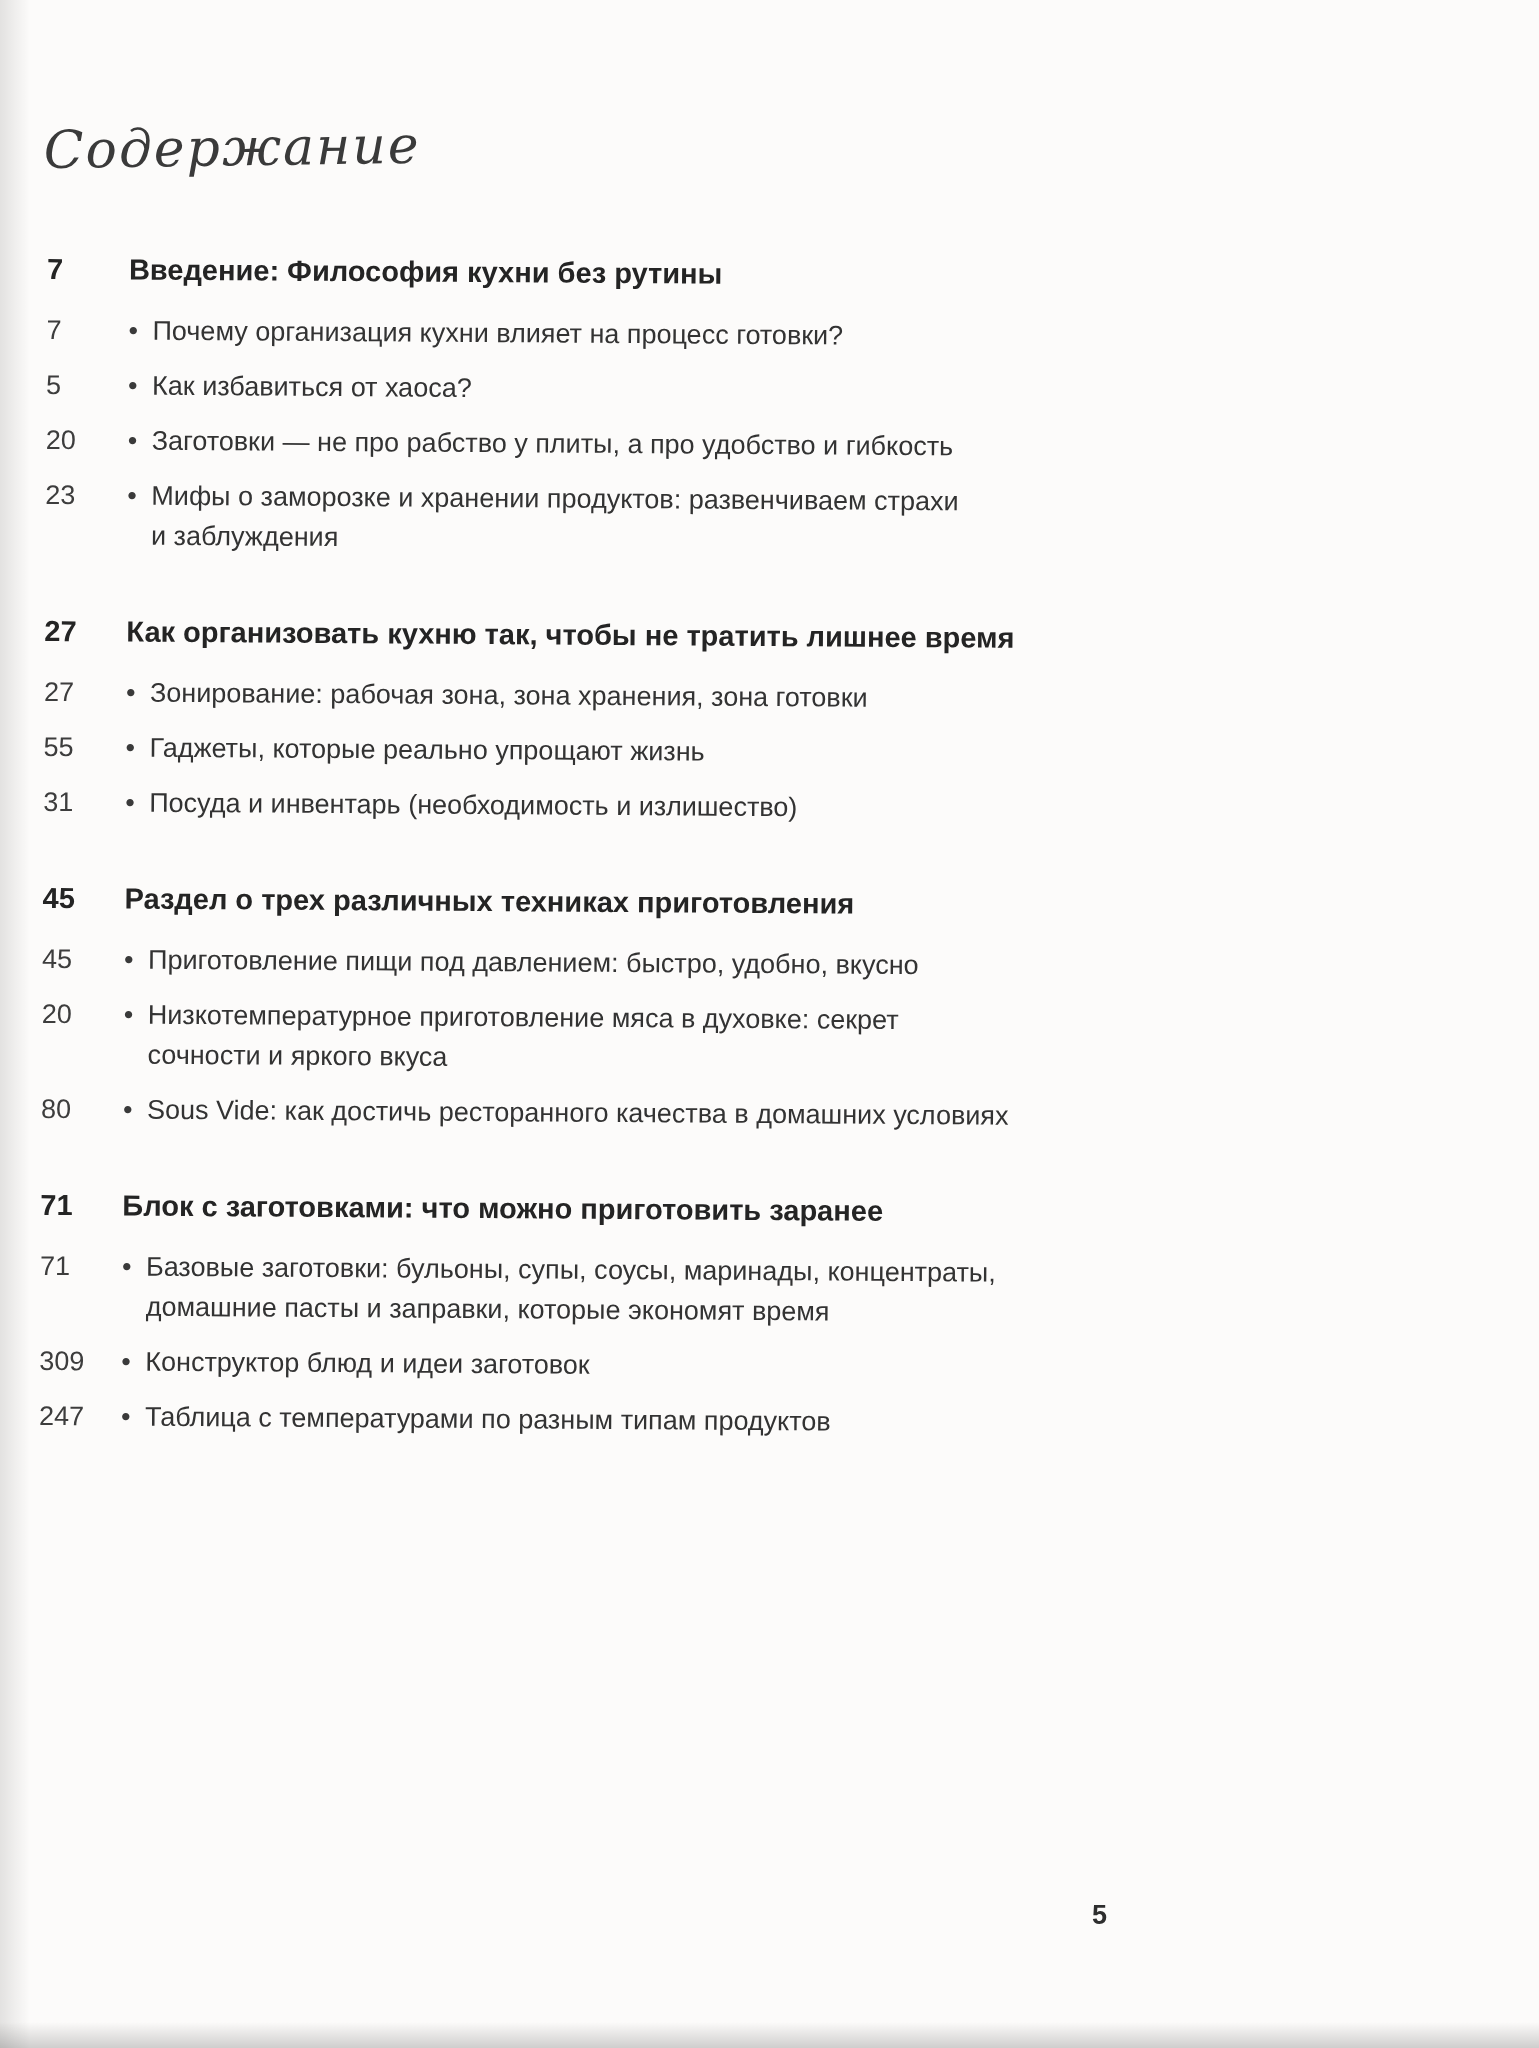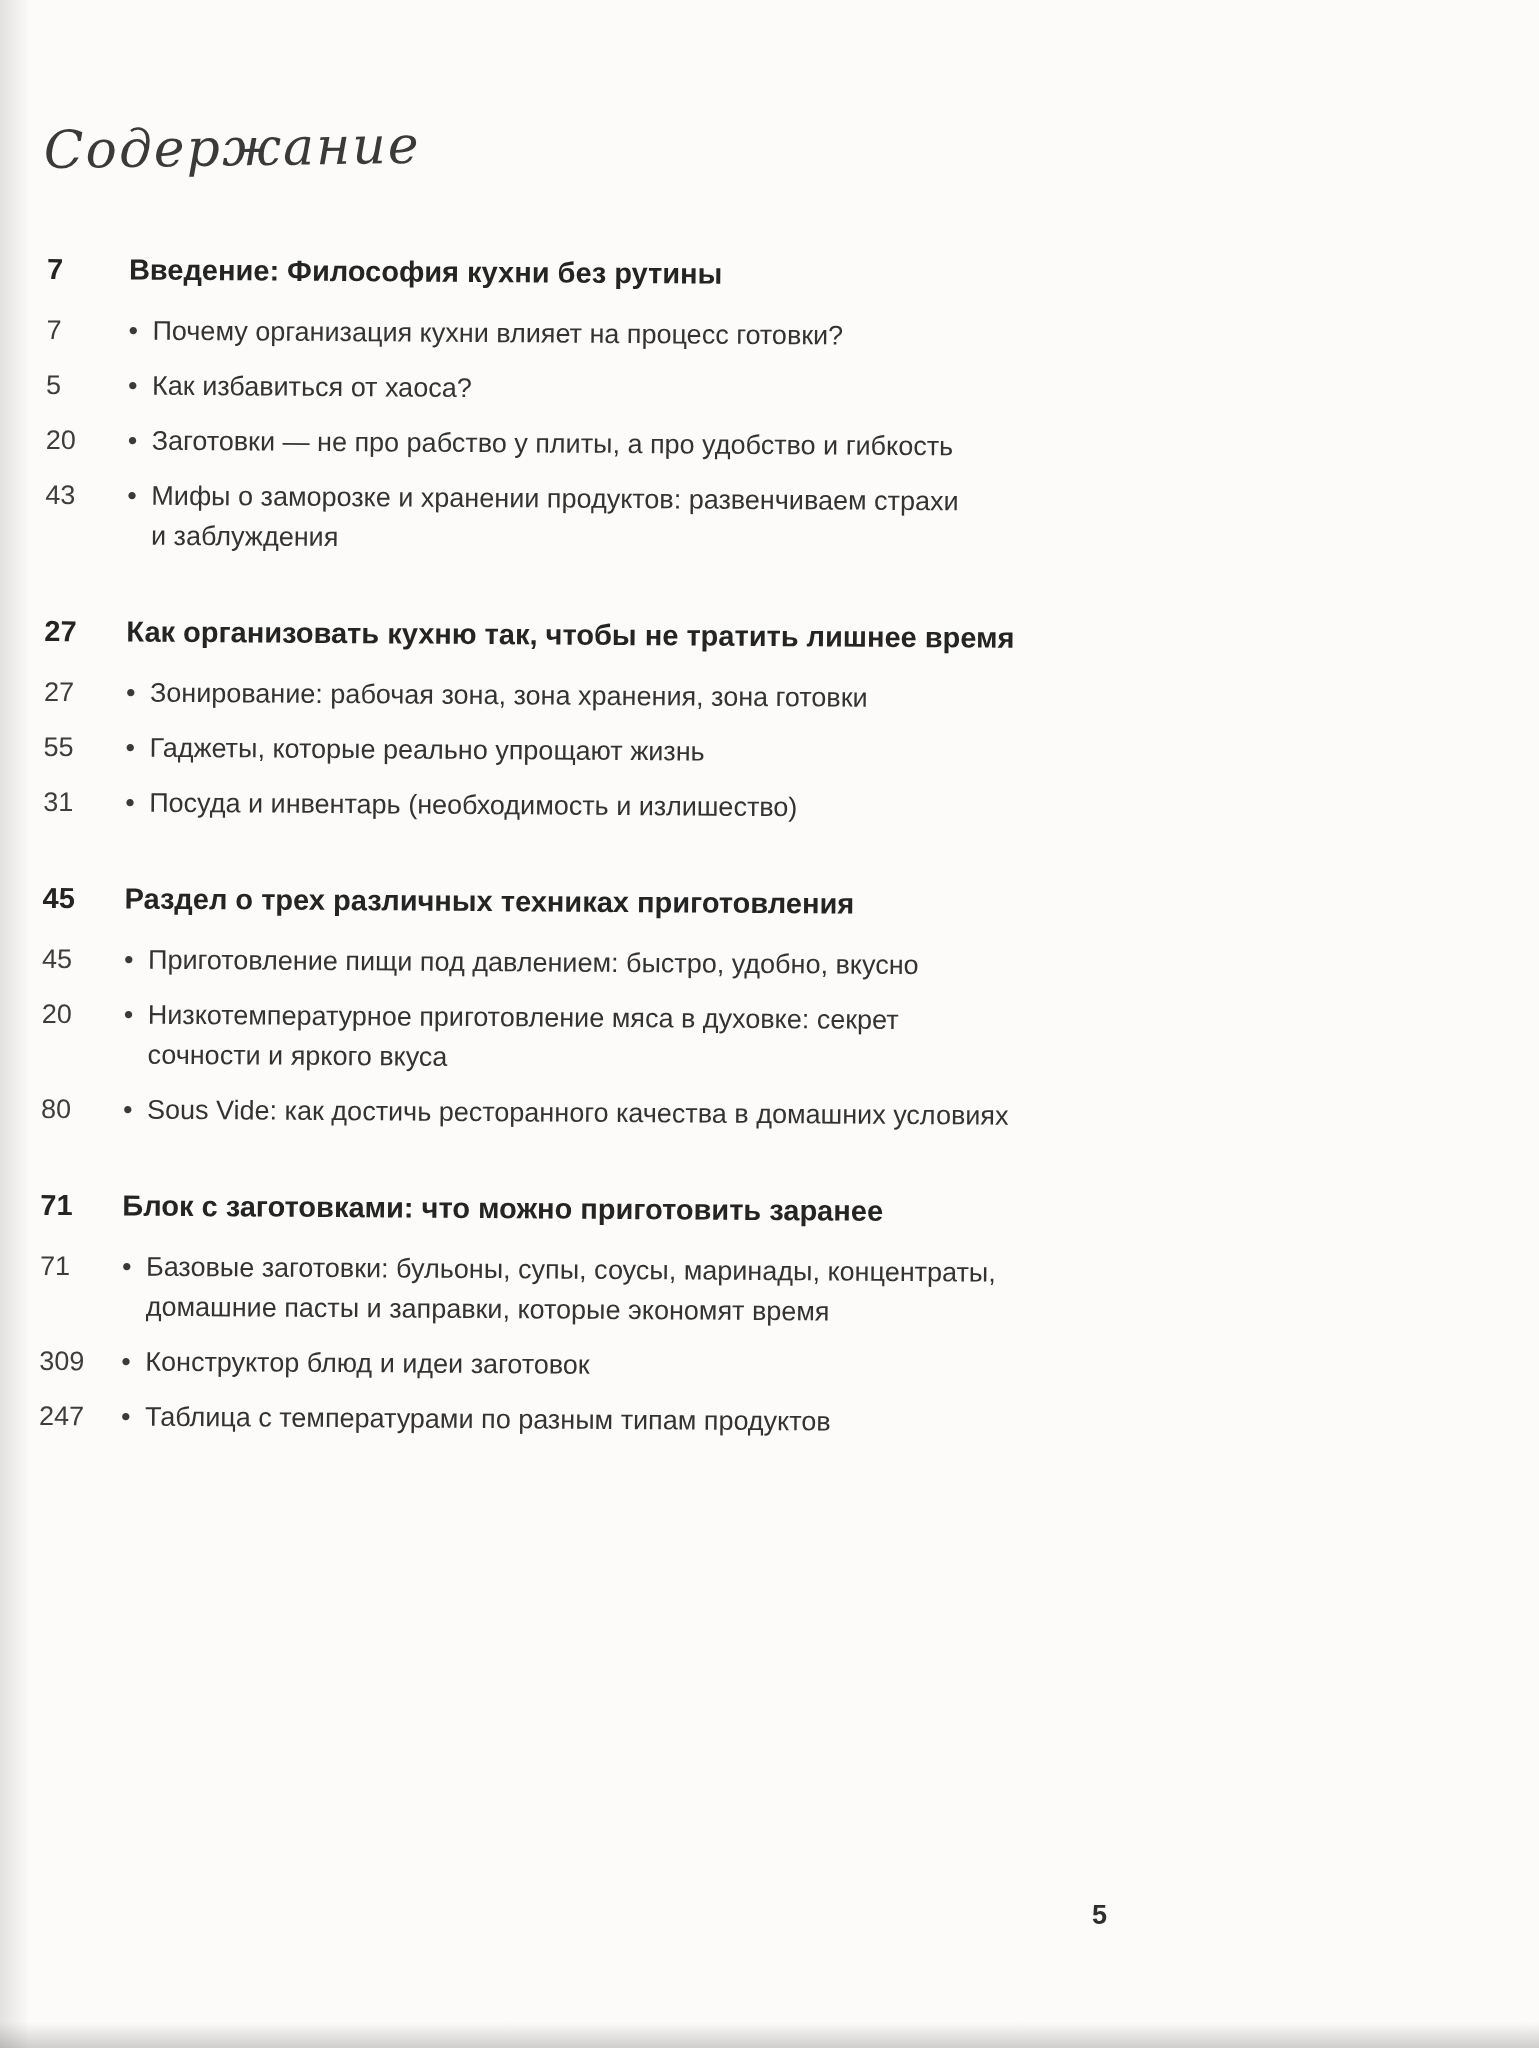--- a/index.html
+++ b/index.html
@@ -143,21 +143,21 @@
           </div>
         </div>
         <div class="row item-row">
           <div class="num">20</div>
           <div class="item">
             <span class="bullet"></span>
             <span class="item-text">Заготовки — не про рабство у плиты, а про удобство и гибкость</span>
           </div>
         </div>
         <div class="row item-row">
-          <div class="num">43</div>
+          <div class="num">23</div>
           <div class="item">
             <span class="bullet"></span>
             <span class="item-text">Мифы о заморозке и хранении продуктов: развенчиваем страхи
 и заблуждения</span>
           </div>
         </div>
       </div>
 
       <div class="section">
         <div class="row heading-row">

